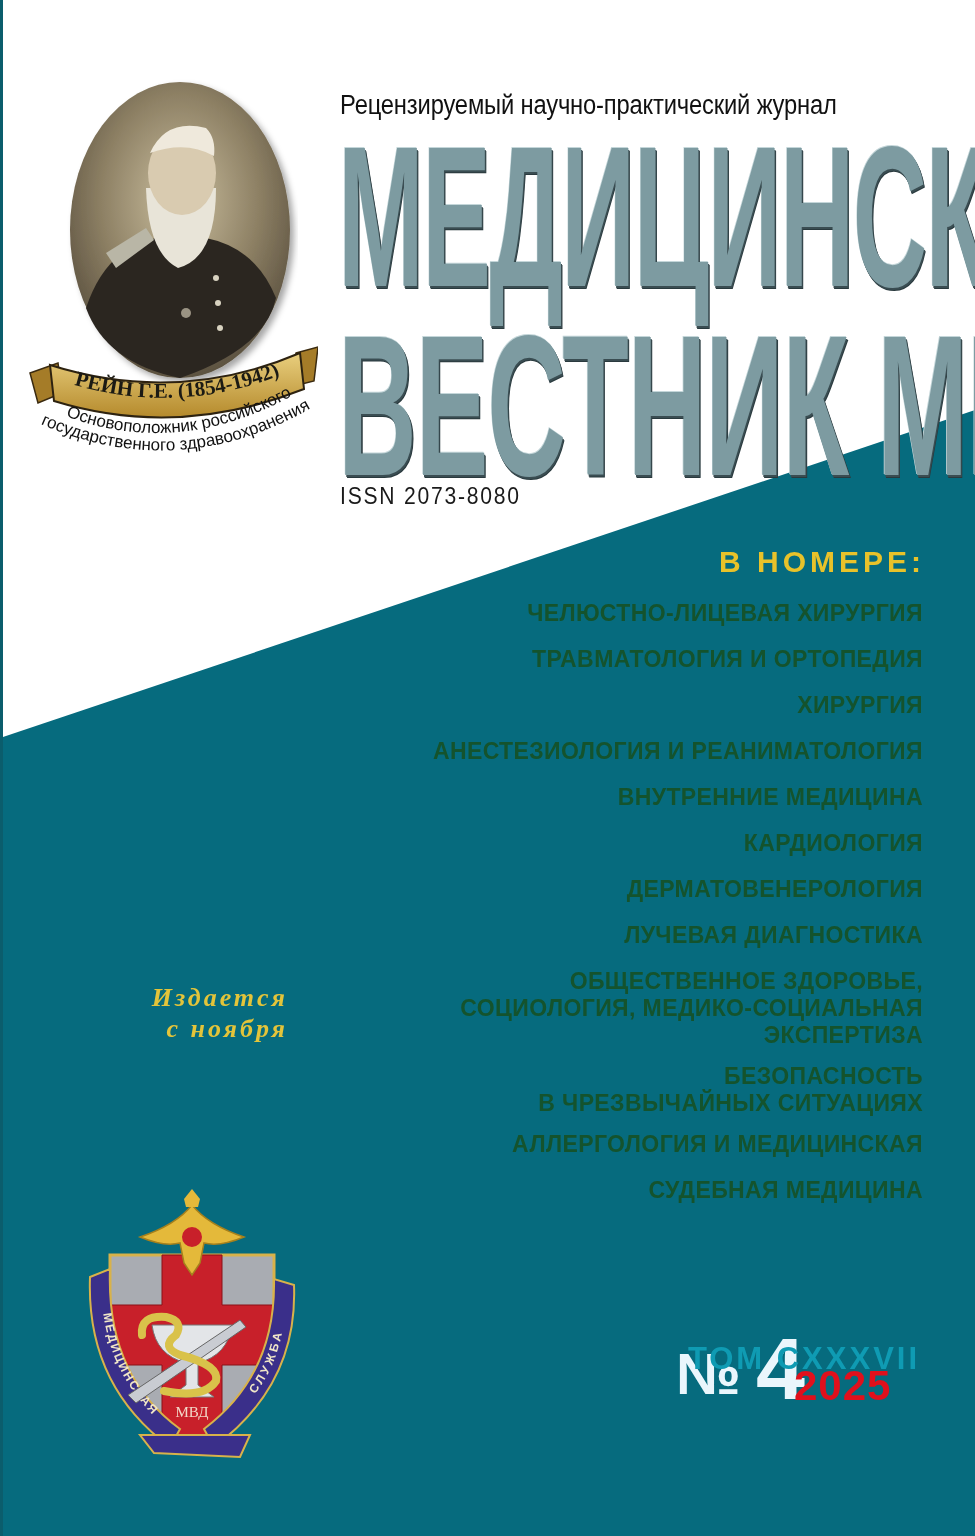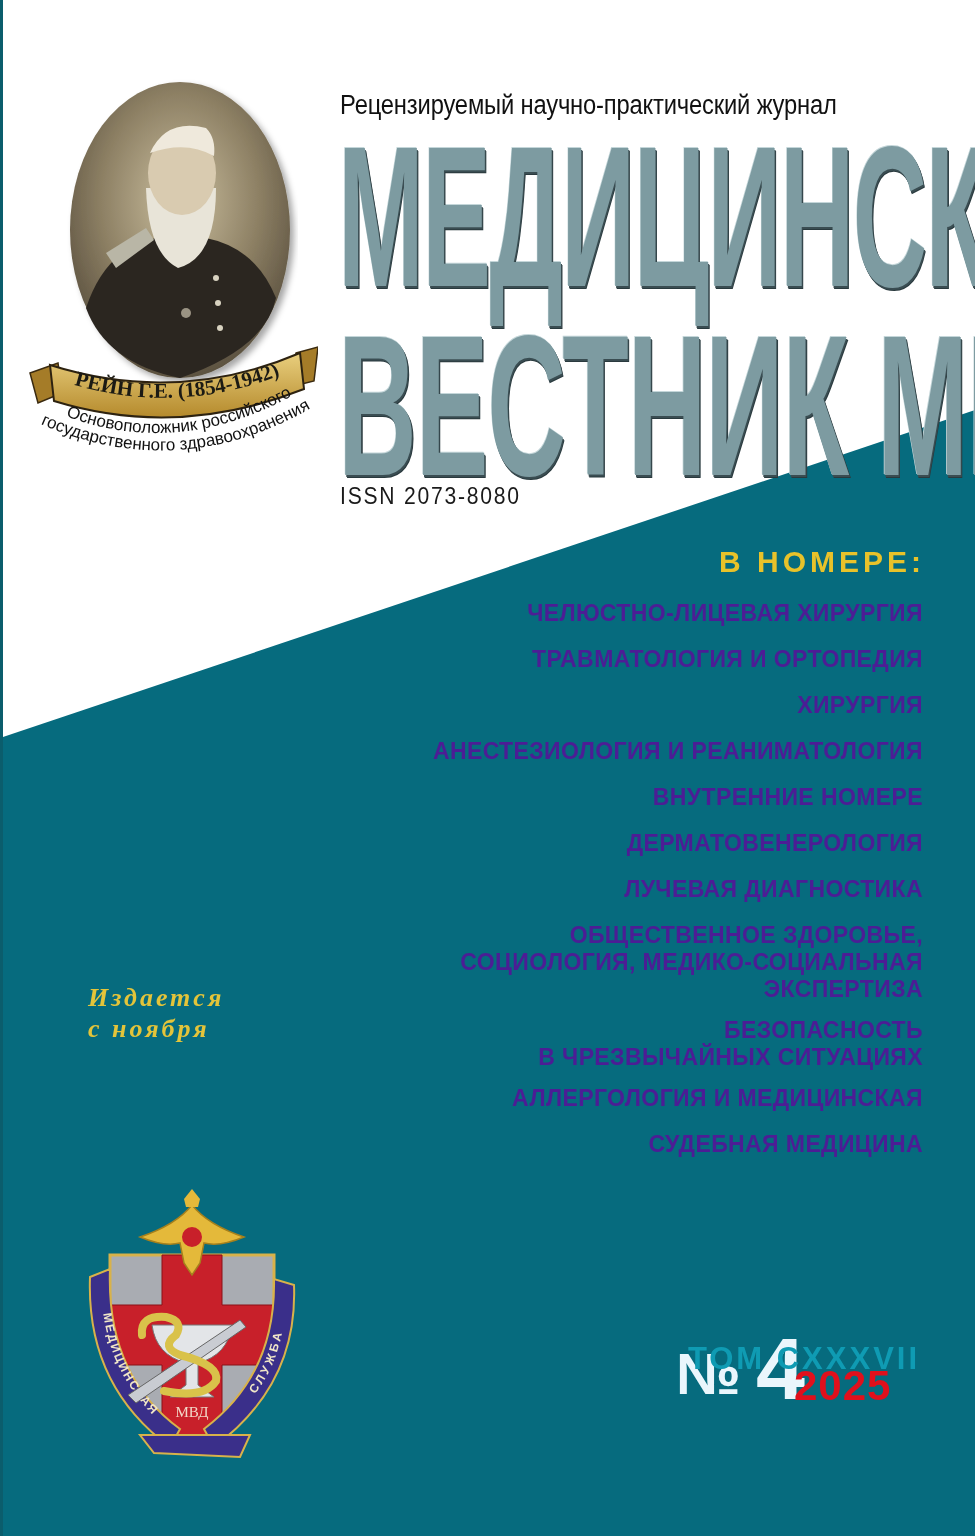--- a/index.html
+++ b/index.html
@@ -13,24 +13,24 @@
            text-shadow: 2px 2px 0 #3a4d52, 3px 3px 0 #2a3a3e, -1px -1px 0 #c4d6d9; transform-origin: left top; }
   .title.l1 { top: 117px; font-size: 200px; transform: scaleX(0.515); letter-spacing: -3px; }
   .title.l2 { top: 306px; font-size: 200px; transform: scaleX(0.545); letter-spacing: -2px; }
   .issn { left: 340px; top: 482px; font-size: 24px; color: #1a1a1a; letter-spacing: 2px; transform: scaleX(0.88); transform-origin: left top; }
 
   .portrait { left: 66px; top: 78px; width: 232px; height: 308px; }
   .banner { left: 28px; top: 345px; width: 290px; height: 150px; }
 
   .in-issue { right: 50px; top: 545px; font-size: 30px; font-weight: bold; color: #e8c22a; letter-spacing: 4px; }
   .sections { right: 52px; top: 600px; width: 620px; text-align: right; }
-  .section { color: #4c1d95; font-weight: bold; font-size: 23px; line-height: 27px; letter-spacing: 0.4px; margin-bottom: 19px; }
+  .section { color: #14532d; font-weight: bold; font-size: 23px; line-height: 27px; letter-spacing: 0.4px; margin-bottom: 19px; }
   .section.multi { margin-bottom: 14px; }
 
-  .since { left: 88px; top: 982px; width: 200px; text-align: left; font-family: "Liberation Serif", serif; font-style: italic; font-weight: bold; font-size: 26px; line-height: 31px; color: #e3c43a; letter-spacing: 3px; }
+  .since { left: 88px; top: 982px; width: 200px; text-align: right; font-family: "Liberation Serif", serif; font-style: italic; font-weight: bold; font-size: 26px; line-height: 31px; color: #e3c43a; letter-spacing: 3px; }
 
   .emblem { left: 80px; top: 1185px; width: 224px; height: 280px; }
 
   .issue-no { left: 676px; top: 1318px; color: #eaf6fc; font-weight: bold; }
   .no-sign { position: absolute; left: 0; top: 22px; font-size: 58px; }
   .no-val { position: absolute; left: 80px; top: 0; font-size: 88px; }
   .year { left: 794px; top: 1362px; font-size: 42px; font-weight: bold; color: #e0101c; letter-spacing: 1px; }
   .volume { left: 688px; top: 1341px; font-size: 31px; font-weight: bold; color: #0f9bb3; letter-spacing: 3px; }
 </style>
 </head>
@@ -99,21 +99,22 @@
   </text>
 </svg>
 
 <div class="layer in-issue">В НОМЕРЕ:</div>
 
 <div class="layer sections">
   <div class="section">ЧЕЛЮСТНО-ЛИЦЕВАЯ ХИРУРГИЯ</div>
   <div class="section">ТРАВМАТОЛОГИЯ И ОРТОПЕДИЯ</div>
   <div class="section">ХИРУРГИЯ</div>
   <div class="section">АНЕСТЕЗИОЛОГИЯ И РЕАНИМАТОЛОГИЯ</div>
-  <div class="section">ВНУТРЕННИЕ НОМЕРЕ</div>
+  <div class="section">ВНУТРЕННИЕ МЕДИЦИНА</div>
+  <div class="section">КАРДИОЛОГИЯ</div>
   <div class="section">ДЕРМАТОВЕНЕРОЛОГИЯ</div>
   <div class="section">ЛУЧЕВАЯ ДИАГНОСТИКА</div>
   <div class="section multi">
     <div>ОБЩЕСТВЕННОЕ ЗДОРОВЬЕ,</div>
     <div>СОЦИОЛОГИЯ, МЕДИКО-СОЦИАЛЬНАЯ</div>
     <div>ЭКСПЕРТИЗА</div>
   </div>
   <div class="section multi">
     <div>БЕЗОПАСНОСТЬ</div>
     <div>В ЧРЕЗВЫЧАЙНЫХ СИТУАЦИЯХ</div>

